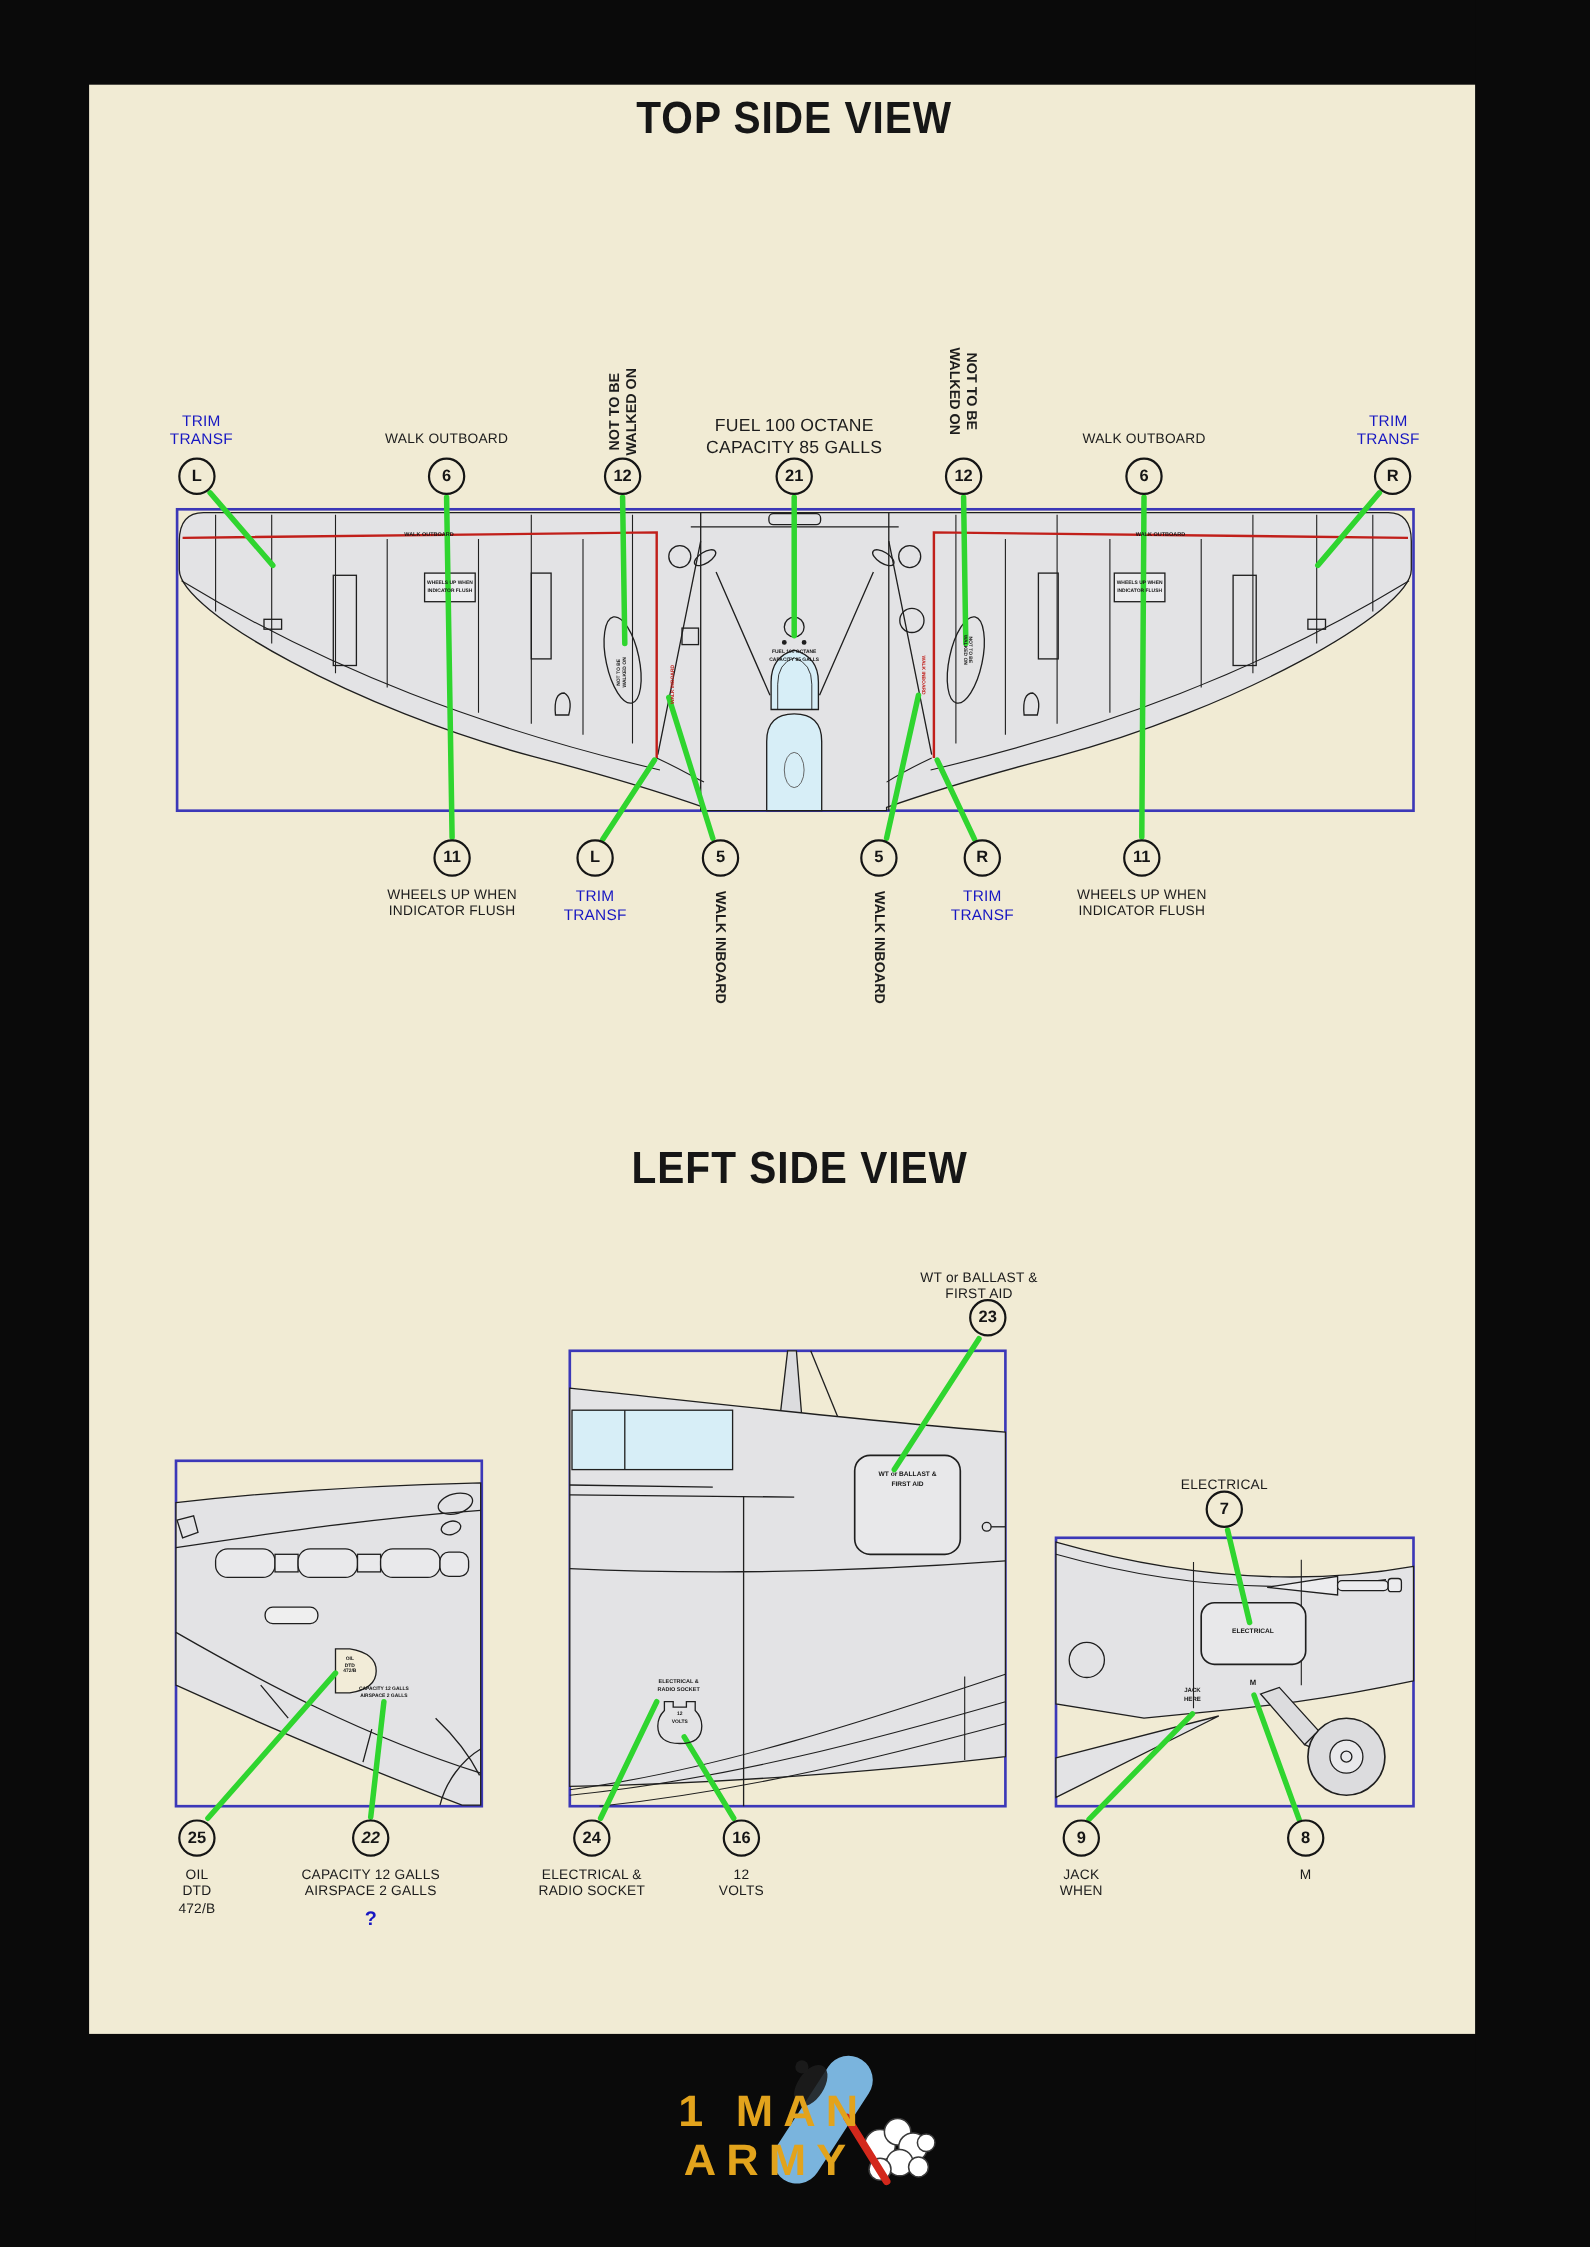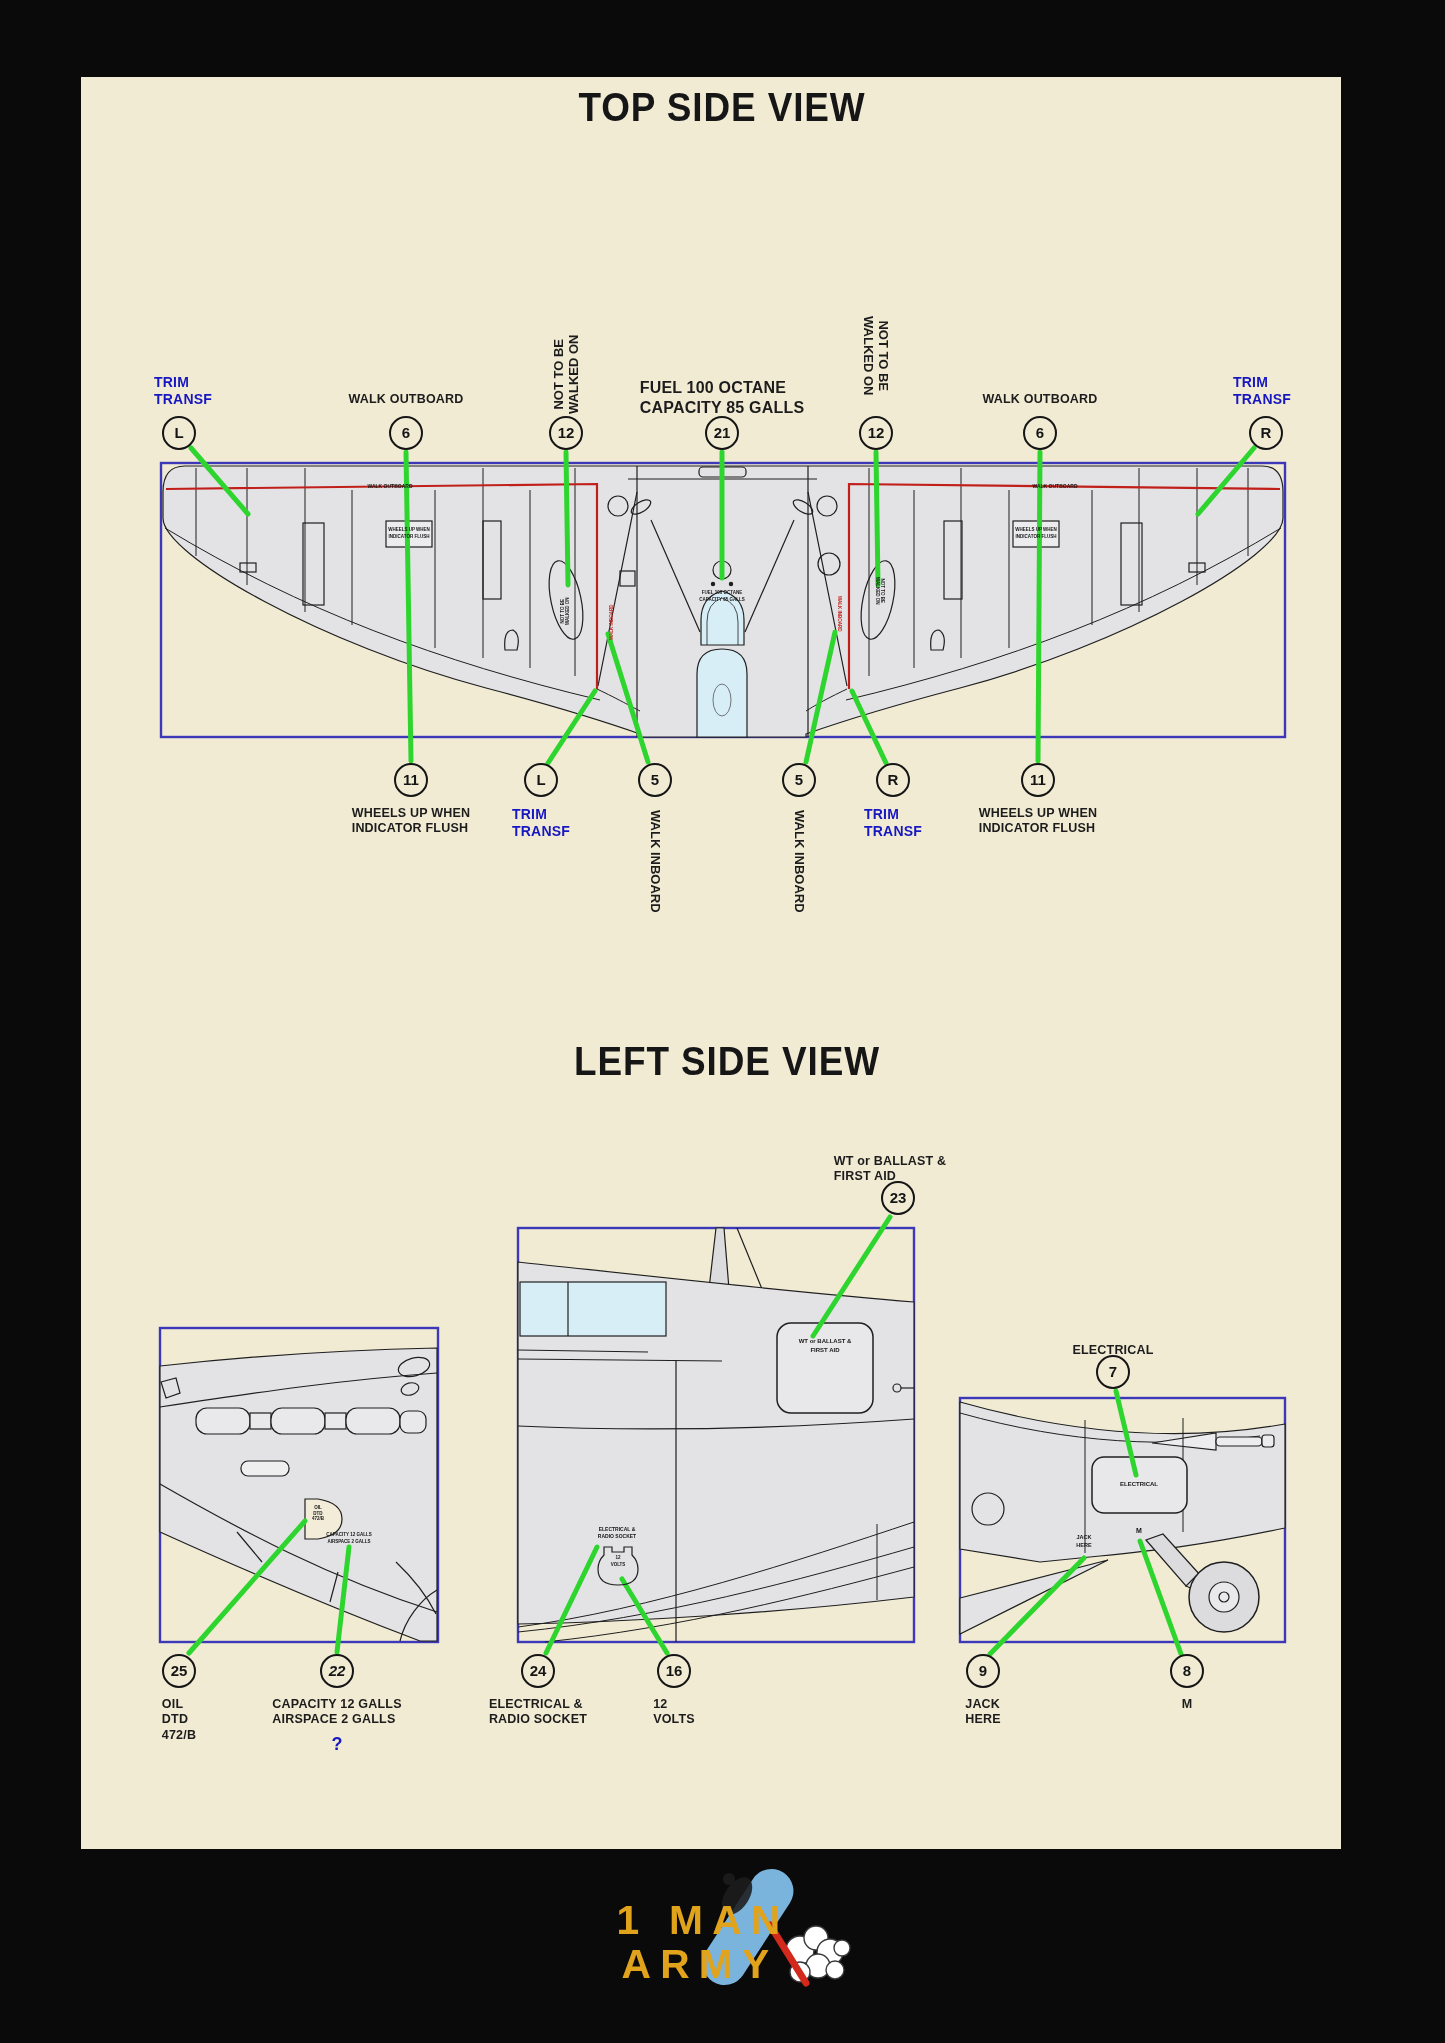--- a/index.html
+++ b/index.html
@@ -5,22 +5,22 @@
   html,body{margin:0;padding:0;background:#0a0a0a;}
   #stage{position:relative;width:1341px;height:2043px;background:#0a0a0a;overflow:hidden;
          font-family:"Liberation Sans",sans-serif;}
   .paper{position:absolute;left:81px;top:77px;width:1281px;height:1772px;background:#f1ebd4;}
   #art{position:absolute;left:0;top:0;}
   .title{position:absolute;transform:translateX(-50%) scaleX(.9);color:#161616;
          font-size:41px;font-weight:bold;letter-spacing:1px;white-space:pre;}
   .co{position:absolute;width:30px;height:30px;margin:-17px 0 0 -17px;border:2.5px solid #151515;
       border-radius:50%;text-align:center;line-height:29px;font-size:15px;font-weight:bold;
       color:#151515;letter-spacing:0;}
-  .lbl{position:absolute;transform:translateX(-50%);color:#1c1c1c;
-       font-weight:bold;font-size:12.5px;line-height:1.22;white-space:pre-line;letter-spacing:.2px;}
+  .lbl{position:absolute;transform:translateX(-50%);text-align:center;color:#1c1c1c;
+       font-weight:normal;font-size:12.5px;line-height:1.22;white-space:pre-line;letter-spacing:.2px;}
   .blue{color:#1717c2;}
   .vlbl{position:absolute;transform-origin:0 0;font-weight:bold;color:#1c1c1c;
         white-space:pre-line;text-align:center;line-height:1.15;}
   .tiny{position:absolute;transform:translateX(-50%);text-align:center;color:#151515;
         font-weight:bold;white-space:pre-line;}
   .qm{position:absolute;transform:translateX(-50%);font-size:18px;font-weight:bold;color:#1717c2;}
   .logo-txt{position:absolute;transform:translateX(-50%) scaleX(1.02);color:#e2a31c;font-weight:bold;
             font-size:40px;letter-spacing:9px;white-space:pre;}
 </style>
 </head>
@@ -262,21 +262,21 @@
   <div class="co" style="left:538px;top:1671px;text-align:center;">24</div>
   <div class="lbl" style="left:538px;top:1697px;">ELECTRICAL &amp;
 RADIO SOCKET</div>
 
   <div class="co" style="left:674px;top:1671px;">16</div>
   <div class="lbl" style="left:674px;top:1697px;">12
 VOLTS</div>
 
   <div class="co" style="left:983px;top:1671px;">9</div>
   <div class="lbl" style="left:983px;top:1697px;">JACK
-HERE</div>
+WHEN</div>
 
   <div class="co" style="left:1187px;top:1671px;">8</div>
   <div class="lbl" style="left:1187px;top:1697px;">M</div>
 
   <div class="tiny" style="left:825px;top:1337px;font-size:6px;line-height:1.5;">WT or BALLAST &amp;
 FIRST AID</div>
   <div class="tiny" style="left:1139px;top:1481px;font-size:6px;">ELECTRICAL</div>
   <div class="tiny" style="left:1084px;top:1534px;font-size:5.5px;line-height:1.4;">JACK
 HERE</div>
   <div class="tiny" style="left:1139px;top:1527px;font-size:7px;">M</div>

